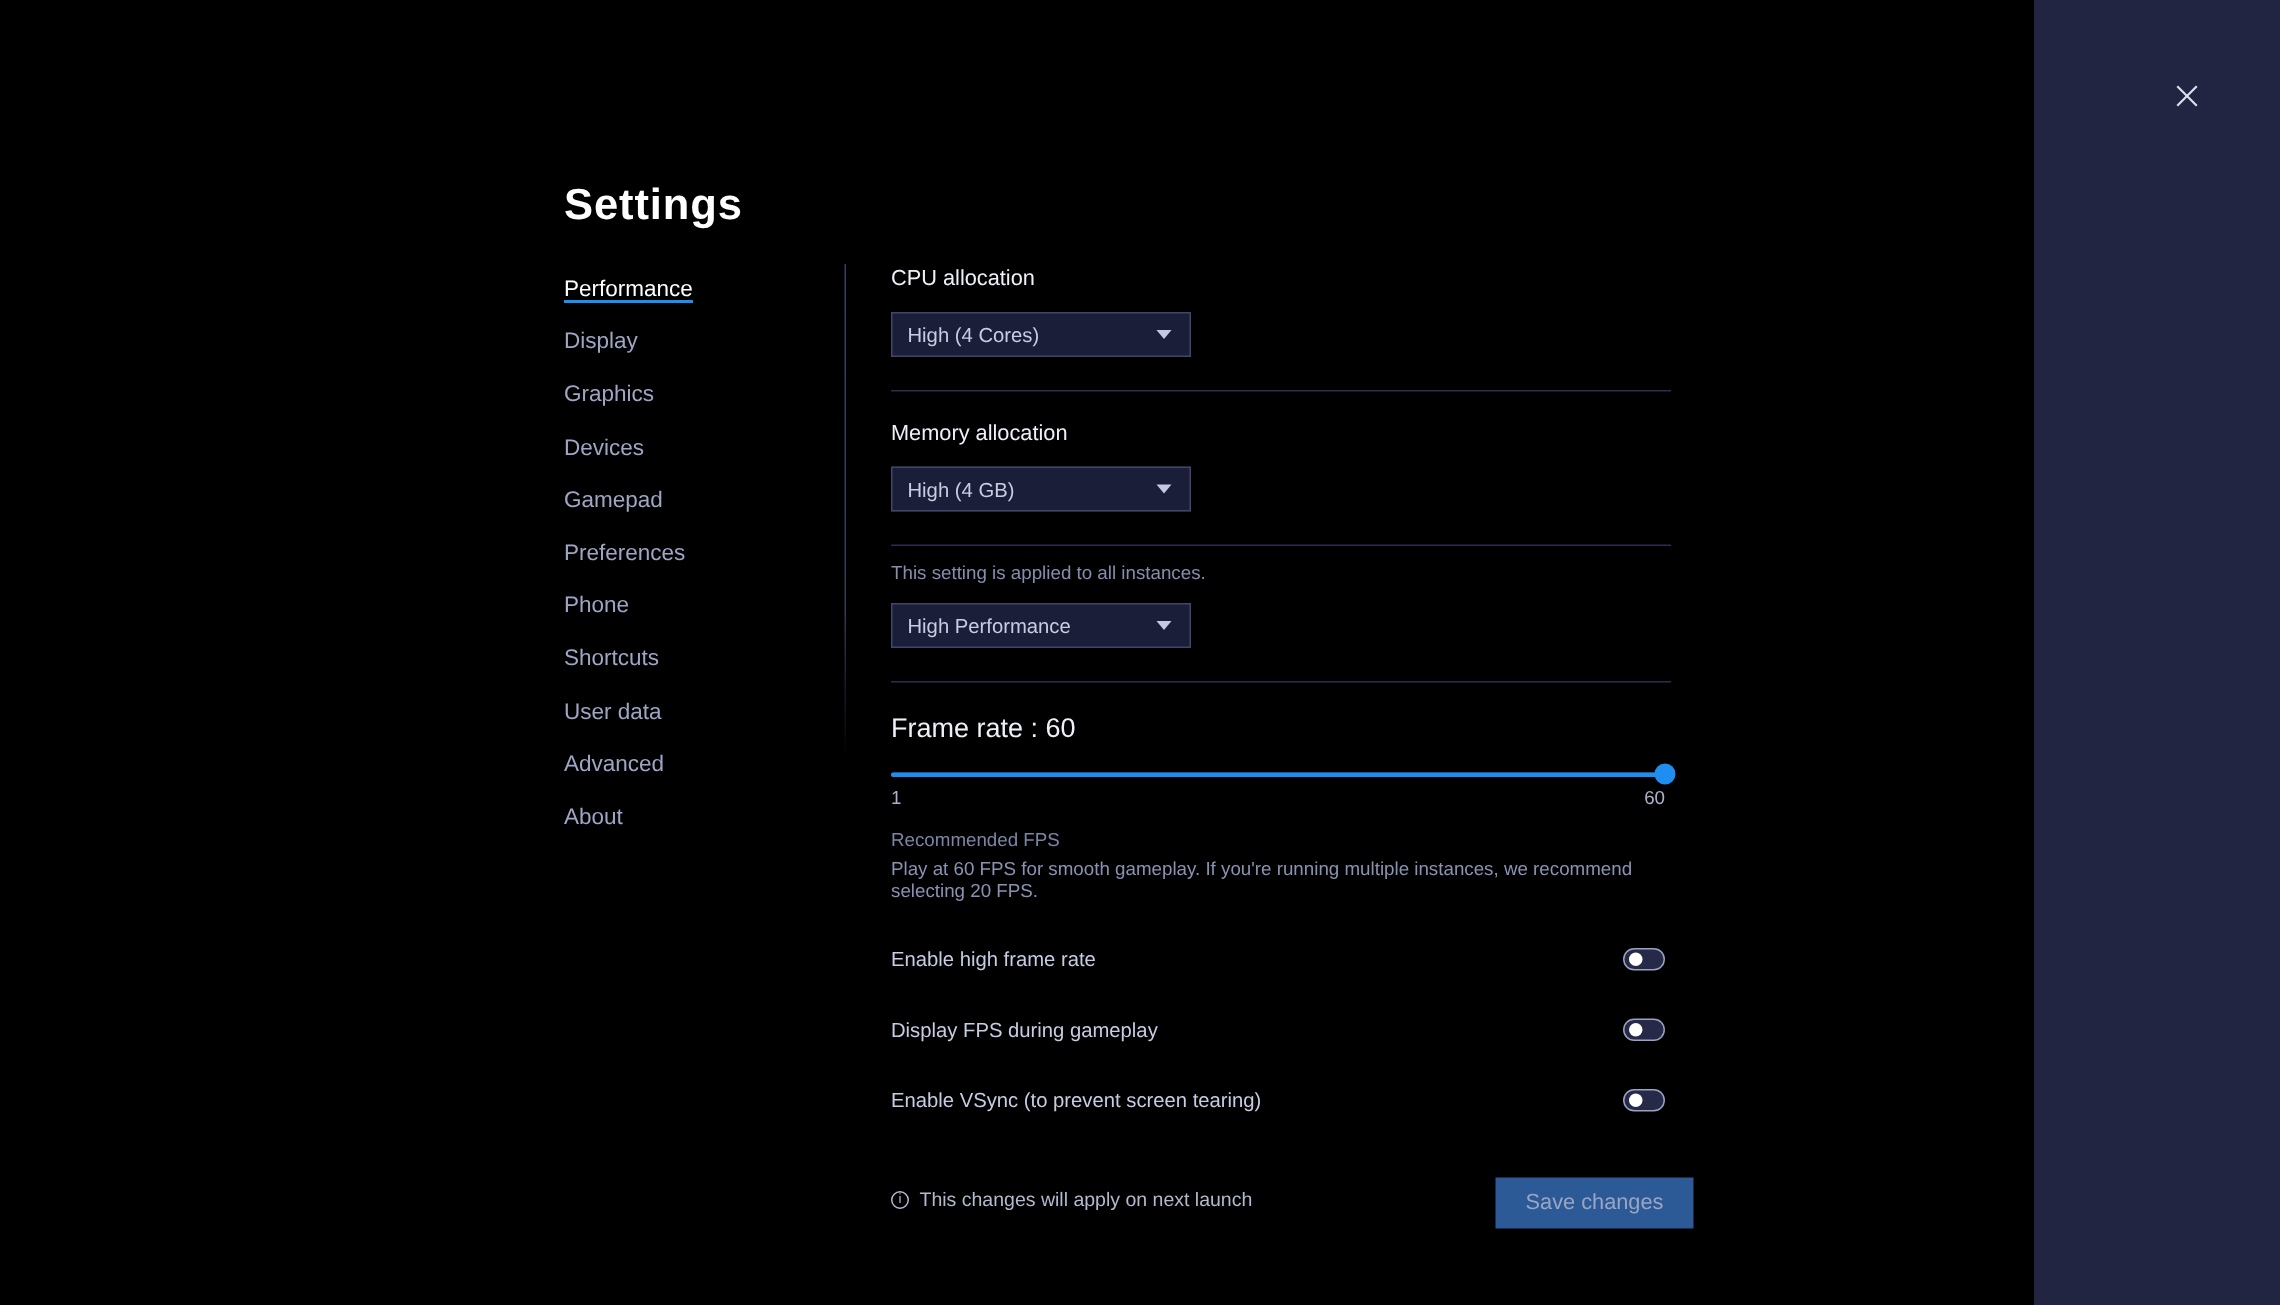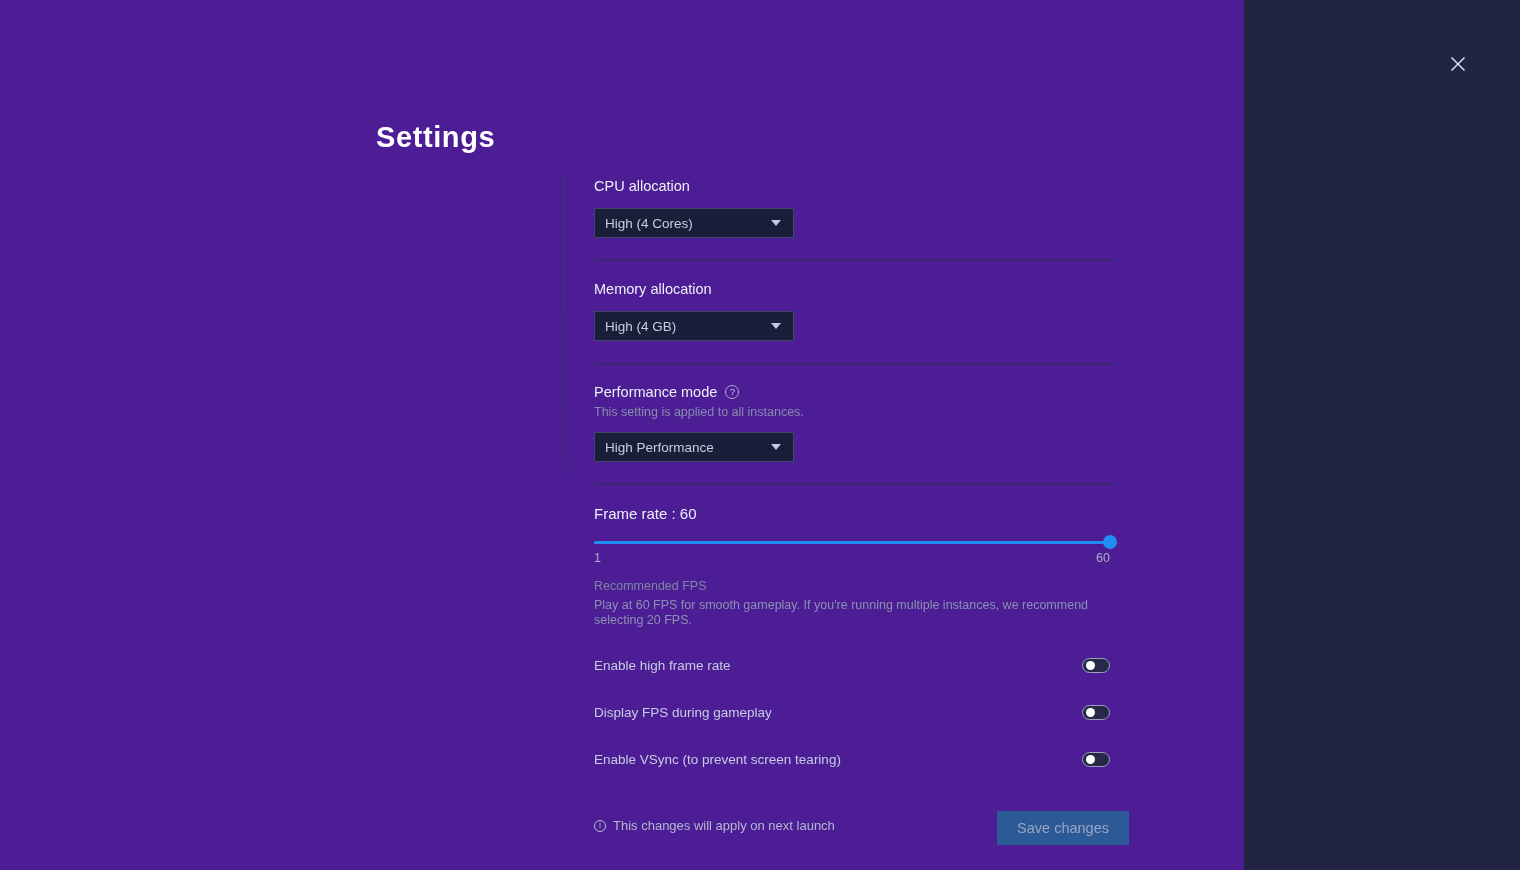--- a/index.html
+++ b/index.html
@@ -7,22 +7,22 @@
   html, body {
     margin: 0; padding: 0;
     width: 1520px; height: 870px;
     background: #222541;
     font-family: "Liberation Sans", sans-serif;
     overflow: hidden;
   }
 
   #app {
     position: relative;
-    width: 1244px; height: 870px;
-    background: #4c1d95;
+    width: 1356px; height: 870px;
+    background: #000000;
   }
 
   
   .close-btn {
     position: absolute;
     top: 50px; left: 1444px;
     width: 28px; height: 28px;
     display: flex; align-items: center; justify-content: center;
     cursor: pointer;
     color: #dfe2f0;
@@ -129,21 +129,21 @@
   }
 
   .h-divider {
     height: 1px;
     background: #2b2f4f;
     margin: 22px 0 20px 0;
   }
 
   
   .slider-label {
-    font-size: 15px;
+    font-size: 18px;
     color: #eef0f8;
     margin-bottom: 13px;
   }
   .slider-wrap {
     position: relative;
     width: 516px;
     height: 14px;
     margin-bottom: 2px;
   }
   .slider-track {
@@ -269,43 +269,52 @@
     <svg width="16" height="16" viewBox="0 0 16 16" aria-hidden="true">
       <line x1="1.5" y1="1.5" x2="14.5" y2="14.5" stroke="#dfe2f0" stroke-width="1.4"></line>
       <line x1="14.5" y1="1.5" x2="1.5" y2="14.5" stroke="#dfe2f0" stroke-width="1.4"></line>
     </svg>
   </div>
 
   <div class="page-title">Settings</div>
 
   <div class="v-divider"></div>
 
+  <nav class="sidebar">
+    <div class="nav-item active">Performance</div>
+    <div class="nav-item">Display</div>
+    <div class="nav-item">Graphics</div>
+    <div class="nav-item">Devices</div>
+    <div class="nav-item">Gamepad</div>
+    <div class="nav-item">Preferences</div>
+    <div class="nav-item">Phone</div>
+    <div class="nav-item">Shortcuts</div>
+    <div class="nav-item">User data</div>
+    <div class="nav-item">Advanced</div>
+    <div class="nav-item">About</div>
+  </nav>
 
   <main class="content">
 
     <div class="field-label">CPU allocation</div>
     <div class="dropdown">
       <span>High (4 Cores)</span>
       <span class="caret"></span>
     </div>
 
     <div class="h-divider"></div>
 
     <div class="field-label">Memory allocation</div>
     <div class="dropdown">
       <span>High (4 GB)</span>
       <span class="caret"></span>
     </div>
 
     <div class="h-divider"></div>
 
-    <div class="field-label">
-      <span>Performance mode</span>
-      <span class="help-icon">?</span>
-    </div>
     <div class="field-sublabel">This setting is applied to all instances.</div>
     <div class="dropdown">
       <span>High Performance</span>
       <span class="caret"></span>
     </div>
 
     <div class="h-divider"></div>
 
     <div class="slider-label">Frame rate : 60</div>
     <div class="slider-wrap">

